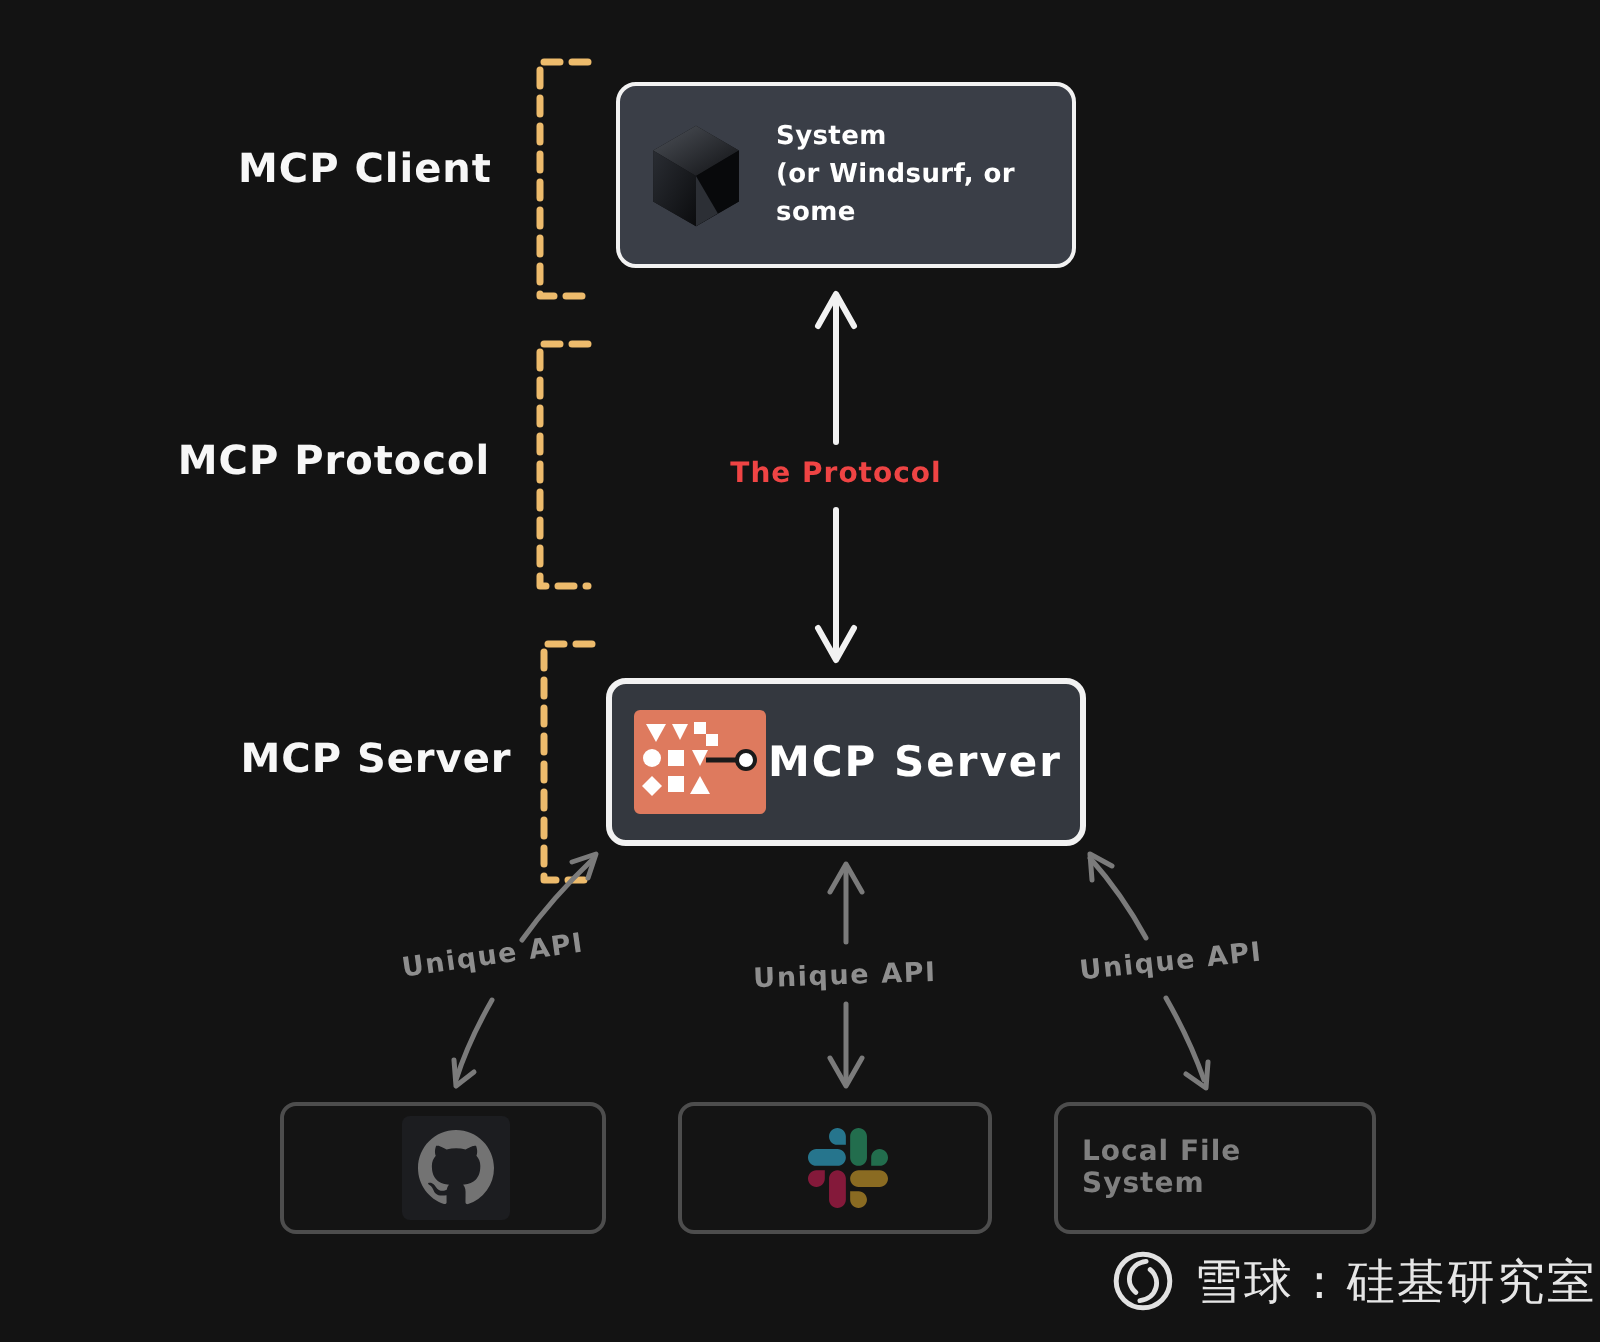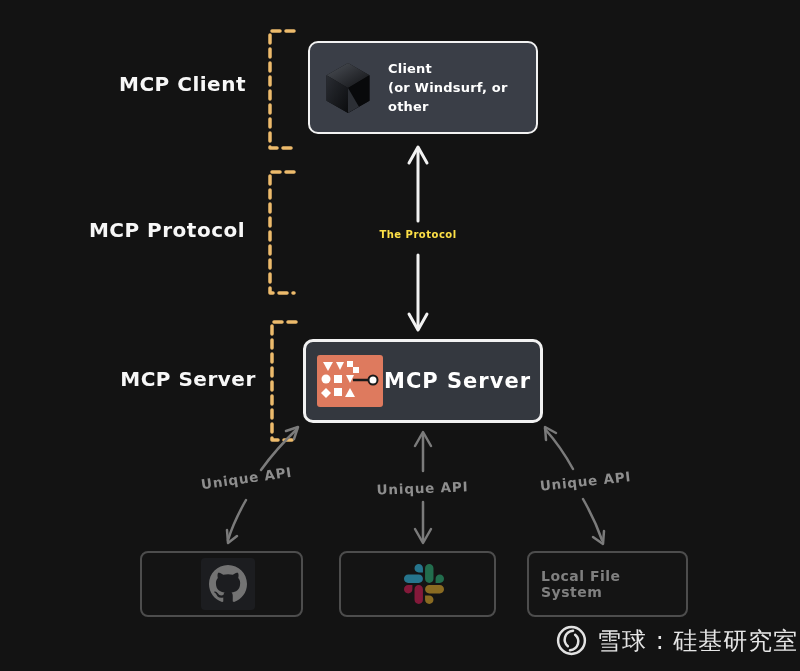--- a/index.html
+++ b/index.html
@@ -15,21 +15,21 @@
   }
   .node-box{
     z-index:2;background:#3a3e47;border:2.5px solid #f2f2f2;border-radius:10px;
     box-sizing:border-box;display:flex;align-items:center;
   }
   #client-box{left:308px;top:41px;width:230px;height:93px;padding-left:15px;}
   #client-text{margin-left:17px;color:#ffffff;font-size:13px;font-weight:bold;line-height:19px;letter-spacing:.2px;}
   #server-box{left:303px;top:339px;width:240px;height:84px;border-width:3px;background:#34383f;padding-left:11px;}
   #server-box .box-label{flex:1;text-align:center;color:#ffffff;font-size:21px;font-weight:bold;letter-spacing:1px;padding-right:8px;}
   .proto-label{
-    z-index:2;color:#fde047;font-size:10px;font-weight:bold;text-align:center;
+    z-index:2;color:#ef4444;font-size:14px;font-weight:bold;text-align:center;
     letter-spacing:.5px;white-space:nowrap;
   }
   .api-label{
     z-index:2;color:#8e8e8e;font-size:13.5px;font-weight:bold;letter-spacing:.8px;
     text-align:center;white-space:nowrap;
   }
   .intg-box{
     z-index:2;background:#141414;border:2px solid #4d4d4d;border-radius:8px;
     box-sizing:border-box;display:flex;align-items:center;justify-content:center;
     top:551px;height:66px;padding-left:12px;
@@ -104,22 +104,22 @@
           </linearGradient>
         </defs>
         <polygon points="50,2 97,29 97,85 50,112 3,85 3,29" fill="#0c0d0f"></polygon>
         <polygon points="50,2 97,29 50,57 3,29" fill="url(#cubeTop)"></polygon>
         <polygon points="3,29 50,57 50,112 3,85" fill="url(#cubeLeft)"></polygon>
         <polygon points="50,57 97,29 97,85 50,112" fill="#08090b"></polygon>
         <polygon points="50,57 74,98 50,112" fill="#2c2f35"></polygon>
       </svg>
     </span>
     <div id="client-text">
-      <div>Client</div>
-      <div>(or Windsurf, or other</div>
+      <div>System</div>
+      <div>(or Windsurf, or some</div>
     </div>
   </div>
 
   <div class="abs proto-label" style="left:347px;top:229px;width:142px;">The Protocol</div>
 
   <div class="abs node-box" id="server-box">
     <span style="display:flex;">
       <svg width="66" height="52" viewBox="0 0 66 52">
         <rect x="0" y="0" width="66" height="52" rx="3" fill="#de7a5e"></rect>
         <g fill="#ffffff">

